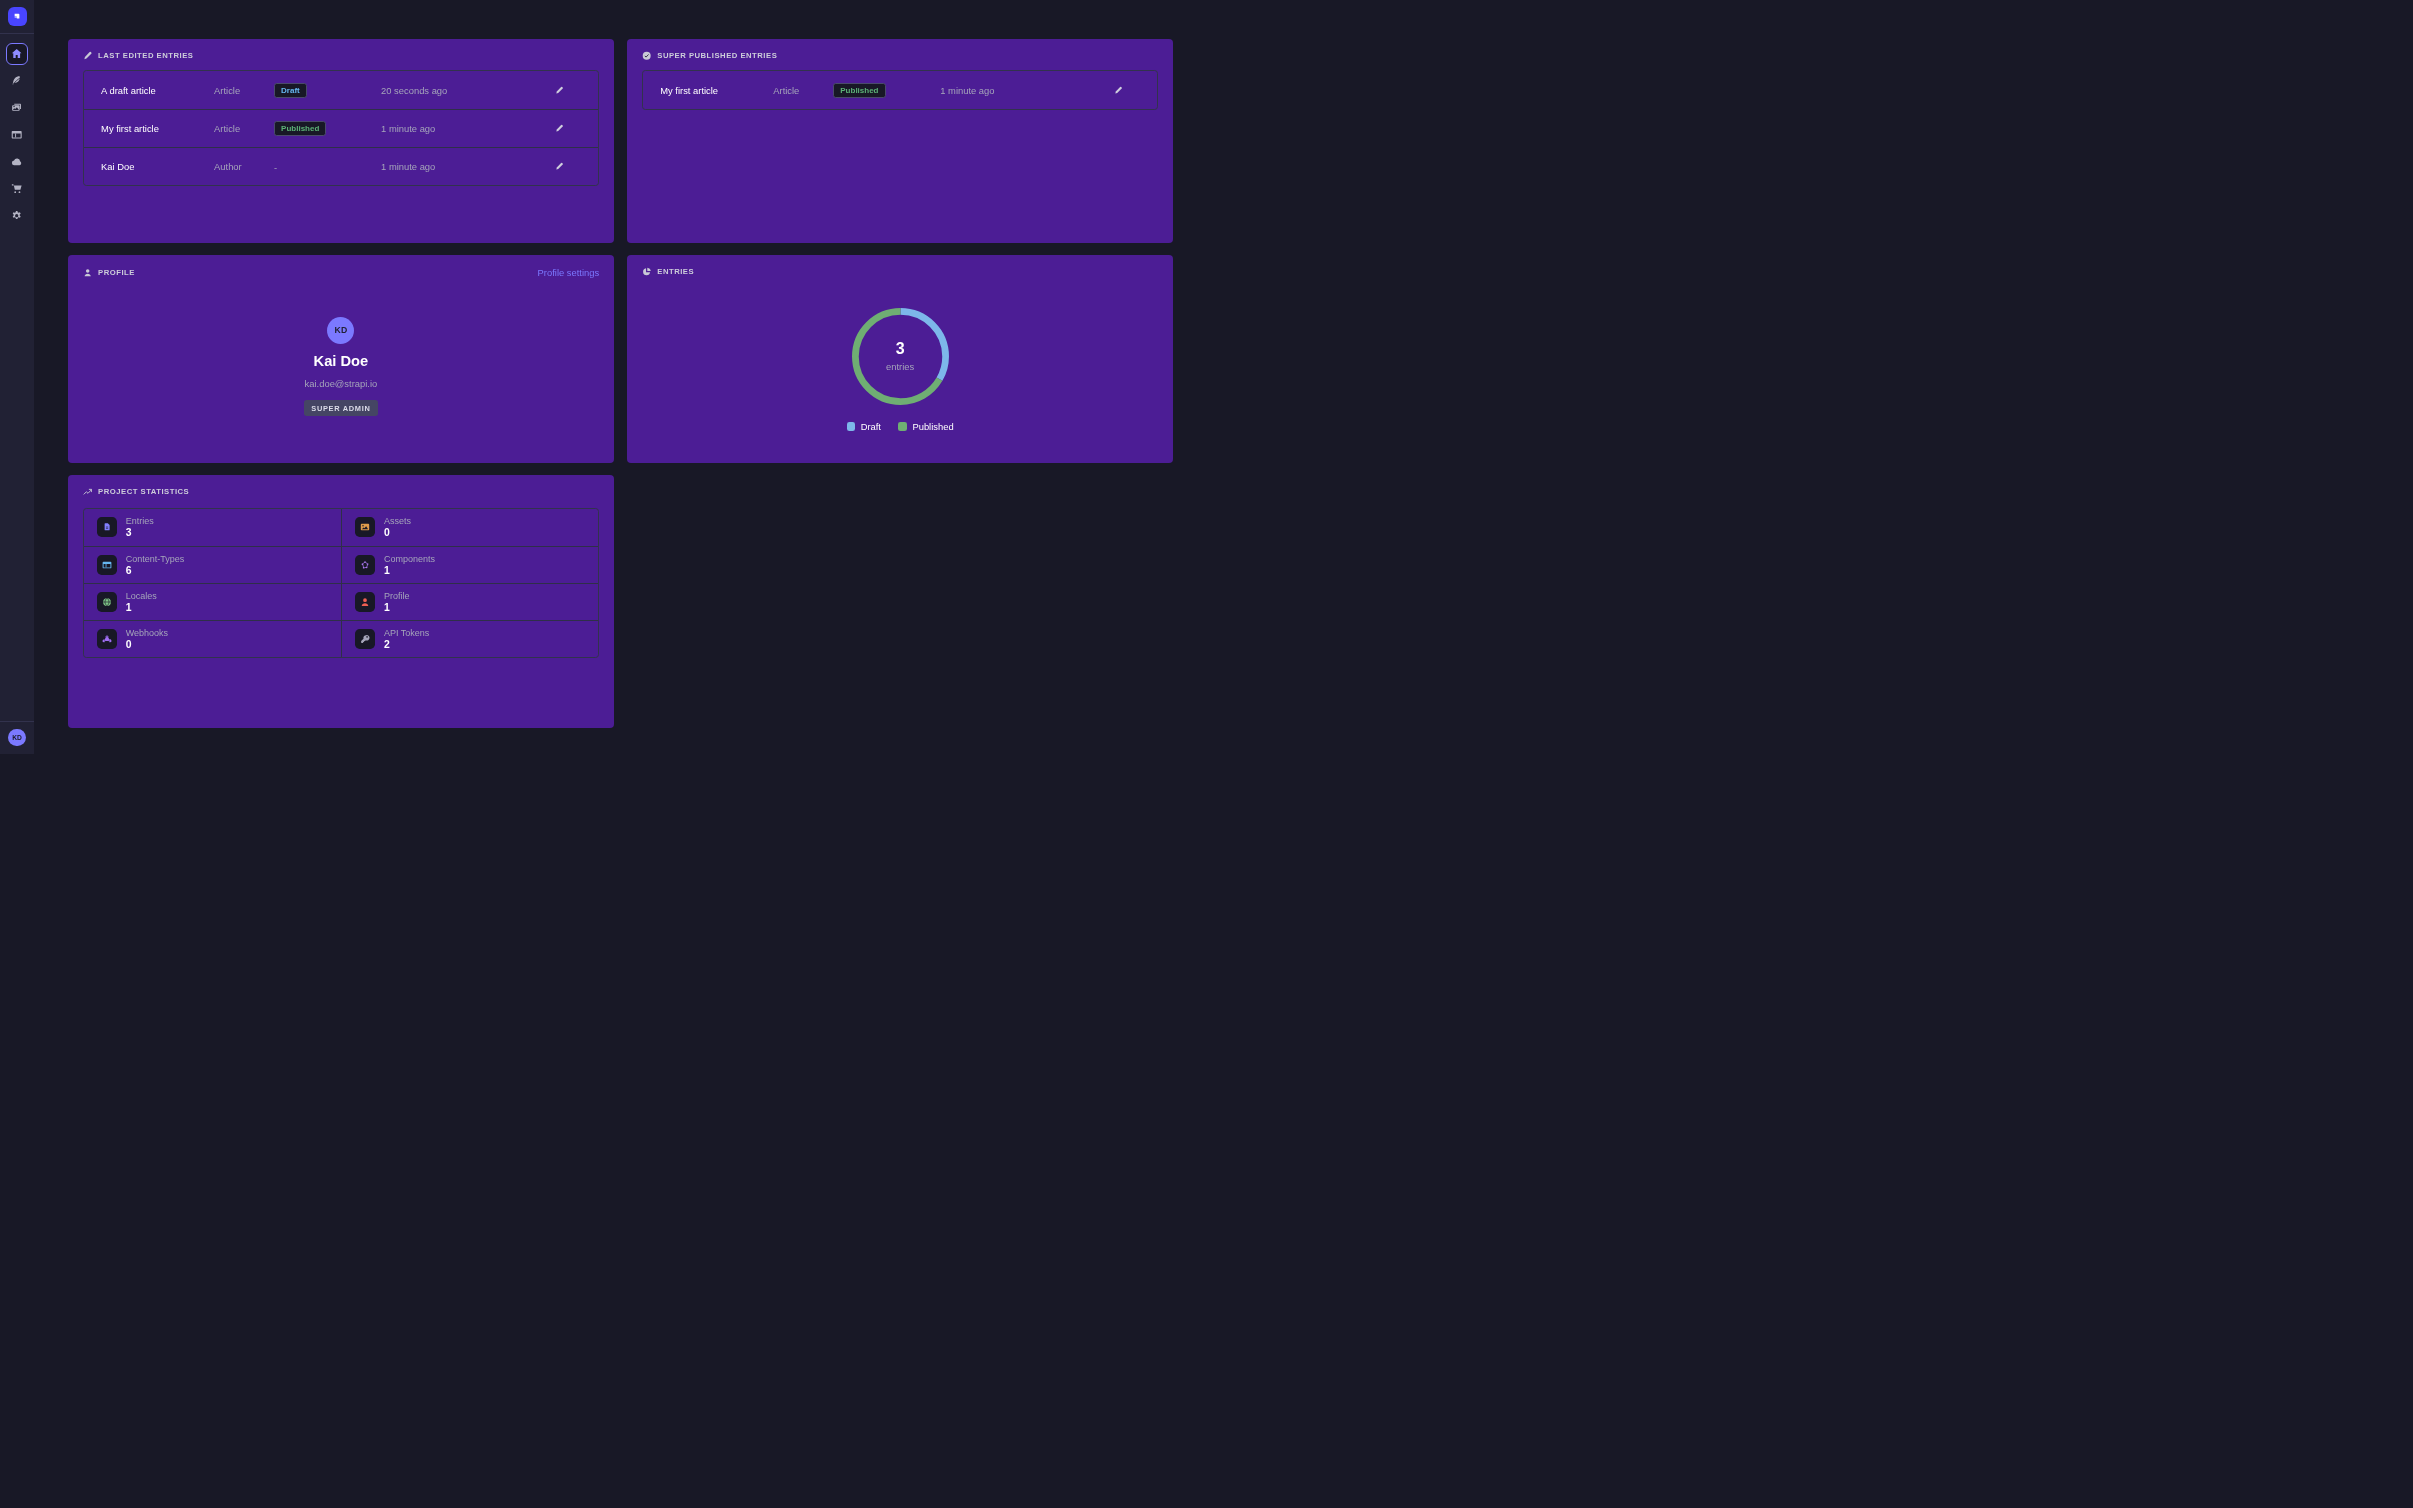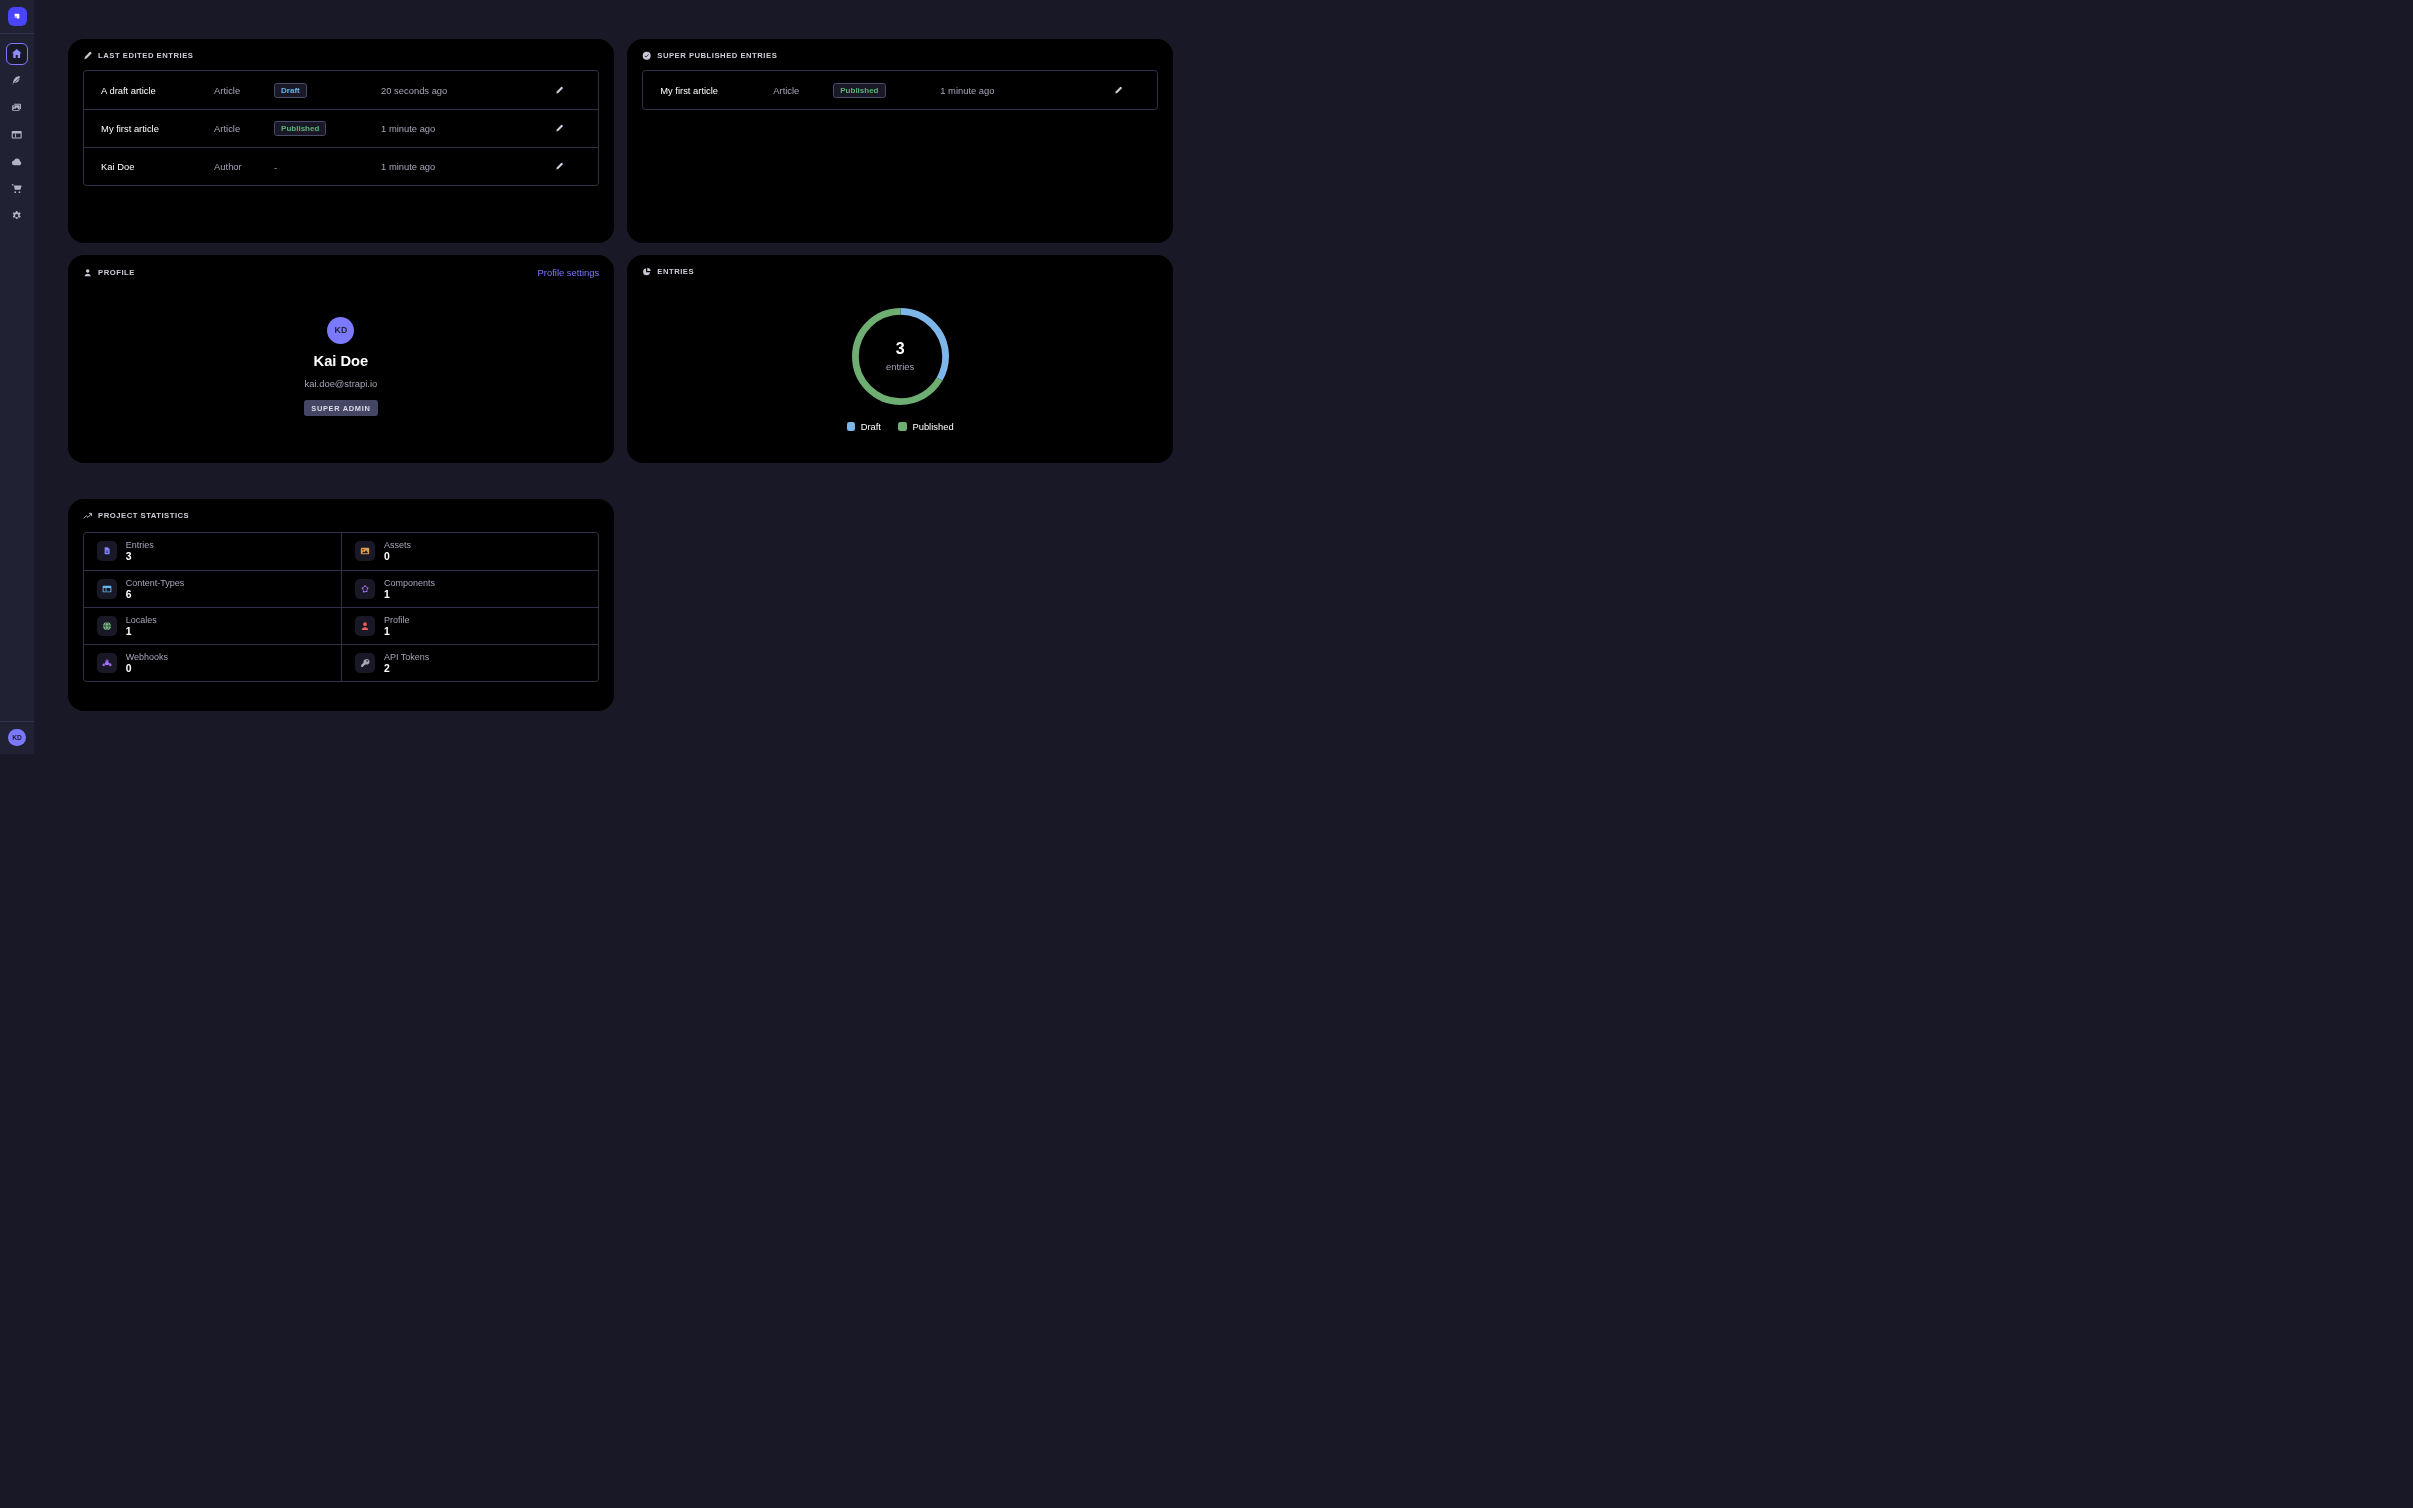--- a/index.html
+++ b/index.html
@@ -16,22 +16,22 @@
   .nav-btn.active { background:#181826; border:1px solid #7b79ff; color:#8e8cff; }
   .side-bottom { margin-top:auto; width:100%; display:flex; flex-direction:column; align-items:center; }
   .side-avatar { width:17.4px; height:17.4px; border-radius:50%; background:#7b79ff; color:#181826; font-size:6.7px; font-weight:700; display:flex; align-items:center; justify-content:center; margin:7.4px 0 8px; cursor:pointer; }
 
   
   .main { flex:1; padding:17.4px 34px 0 34px; }
   h1.page-title { color:#ffffff; font-size:21.5px; font-weight:700; letter-spacing:0.1px; }
   .page-sub { color:#a5a5ba; font-size:10.4px; margin-top:4.7px; }
 
   .grid { margin-top:21.5px; display:grid; grid-template-columns:1fr 1fr; column-gap:13.4px; row-gap:12px; }
-  .card { background:#000000; border-radius:16px; padding:12px 14.7px; position:relative; }
-  .h-row1 { height:204px; } .h-row2 { height:208px; } .h-row3 { height:212px;margin-top:24px; }
+  .card { background:#4c1d95; border-radius:4px; padding:12px 14.7px; position:relative; }
+  .h-row1 { height:204px; } .h-row2 { height:208px; } .h-row3 { height:253px; }
 
   .card-head { display:flex; align-items:center; gap:6px; }
   .card-head svg { width:9.4px; height:9.4px; color:#c9c9d6; flex-shrink:0; }
   .card-title { color:#cdcdda; font-size:7.7px; font-weight:600; letter-spacing:0.5px; }
   .head-link { margin-left:auto; color:#7b79ff; font-size:9.4px; text-decoration:none; cursor:pointer;text-align:center; }
 
   
   .etable { margin-top:10px; border:0.7px solid #32324d; border-radius:3.4px; }
   .trow { display:flex; align-items:center; height:38px; padding:0 17.4px; cursor:pointer; }
   .trow + .trow { border-top:0.7px solid #2f2f48; }

